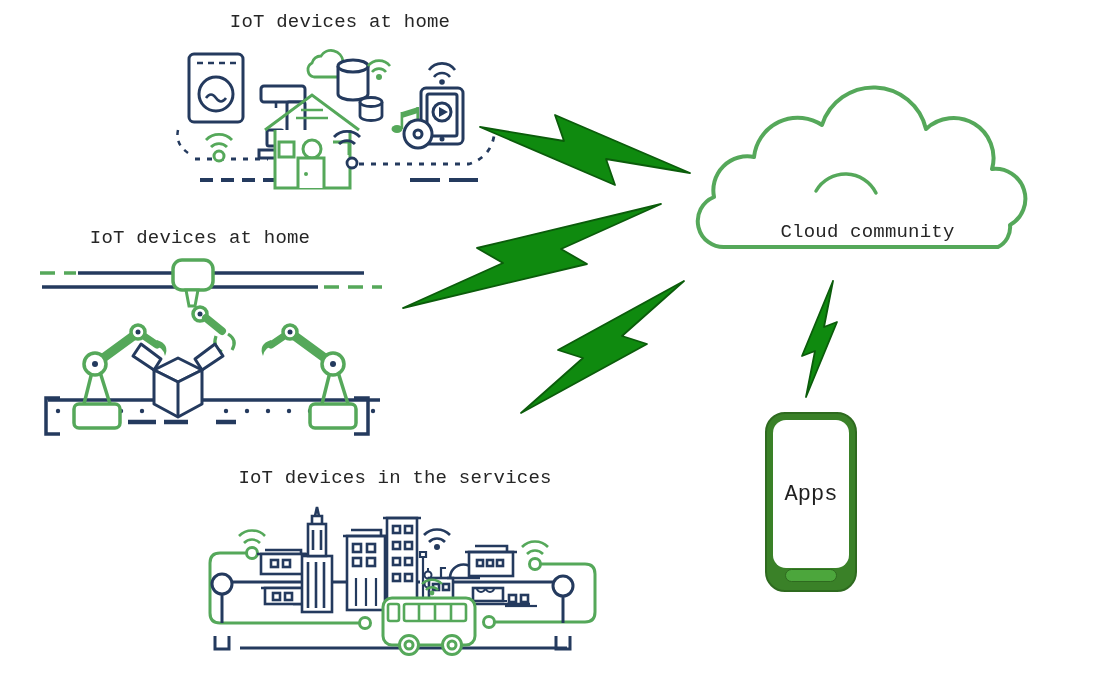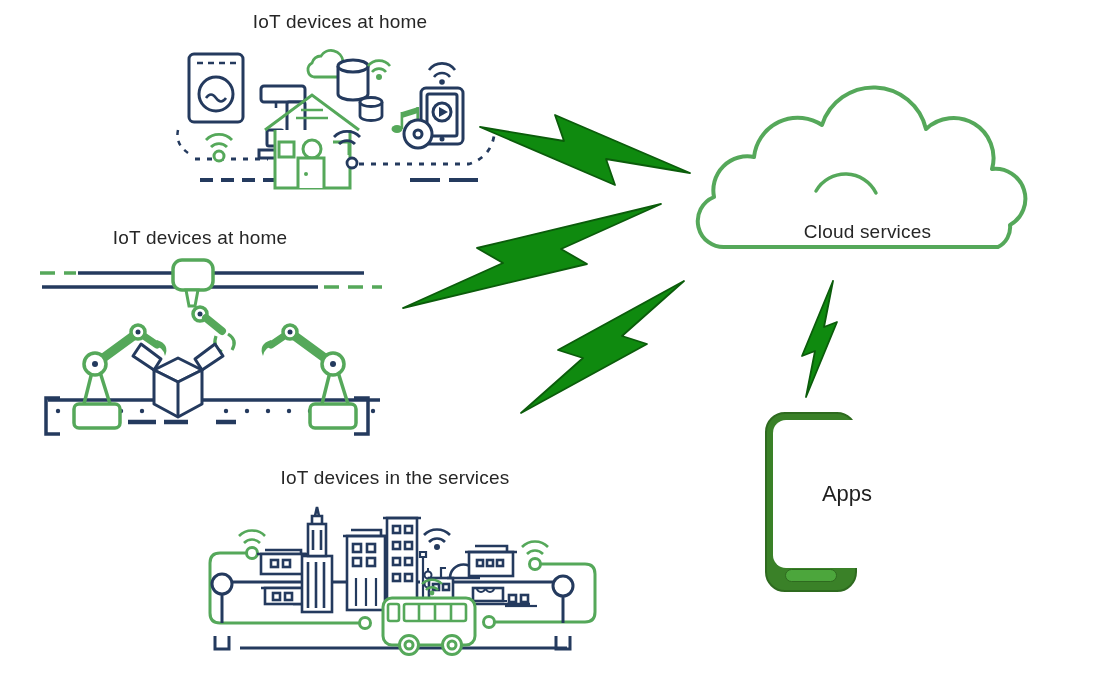--- a/index.html
+++ b/index.html
@@ -1,18 +1,18 @@
 <!DOCTYPE html>
 <html><head>
 <meta charset="utf-8">
 <style>
   html,body{margin:0;padding:0;background:#fff;}
   #canvas{
     position:relative;width:1103px;height:679px;background:#ffffff;
-    font-family:Liberation Sans, sans-serif;overflow:hidden;
+    font-family:Liberation Mono, monospace;overflow:hidden;
   }
   .label{
     position:absolute;text-align:center;color:#262626;
     font-size:19px;font-weight:400;letter-spacing:.2px;white-space:nowrap;
   }
   #home-label{left:175px;top:11px;width:330px;}
   #work-label{left:25px;top:227px;width:350px;}
   #community-label{left:190px;top:467px;width:410px;}
   #cloud-label{left:680px;top:221px;width:375px;}
   .illu{position:absolute;}
@@ -22,40 +22,40 @@
   #cloud-illu{left:680px;top:85px;}
   #bolts{position:absolute;left:0;top:0;pointer-events:none;}
   
   #phone{
     position:absolute;left:765px;top:412px;width:92px;height:180px;
     background:#3a8128;border:2px solid #2e6a1f;border-radius:20px;box-sizing:border-box;
   }
   #phone-screen{
     position:absolute;left:6px;top:6px;width:76px;height:148px;
     background:#ffffff;border-radius:13px;
-    display:flex;align-items:center;justify-content:center;padding-left:36px;
+    display:flex;align-items:center;justify-content:center;
   }
   #apps-label{
     font-size:22px;color:#1f1f1f;font-weight:400;
   }
   #phone-button{
     position:absolute;left:50%;bottom:8px;transform:translateX(-50%);
     width:52px;height:13px;border-radius:7px;
     background:#4ca63c;border:1.5px solid #2e6a1f;box-sizing:border-box;
   }
 </style>
 </head>
 <body>
 
 <div id="canvas">
 
   <div class="label" id="home-label">IoT devices at home</div>
   <div class="label" id="work-label">IoT devices at home</div>
   <div class="label" id="community-label">IoT devices in the services</div>
-  <div class="label" id="cloud-label">Cloud services</div>
+  <div class="label" id="cloud-label">Cloud community</div>
 
   <svg class="illu" id="home-illu" width="330" height="152" viewBox="0 0 330 152">
 
     <g stroke="#243a5e" fill="none">
       <path d="M3,84 Q0,98 13,107" stroke-width="2.5" stroke-dasharray="5,6"></path>
       <path d="M20,113 H93" stroke-width="2.8" stroke-dasharray="5,7"></path>
       <path d="M184,118 H294 C308,114 317,103 319,90" stroke-width="2.8" stroke-dasharray="5,7"></path>
       <path d="M25,134 H100" stroke-width="4.2" stroke-dasharray="13,8"></path>
       <path d="M235,134 H303" stroke-width="4.2" stroke-dasharray="30,9"></path>
     </g>

